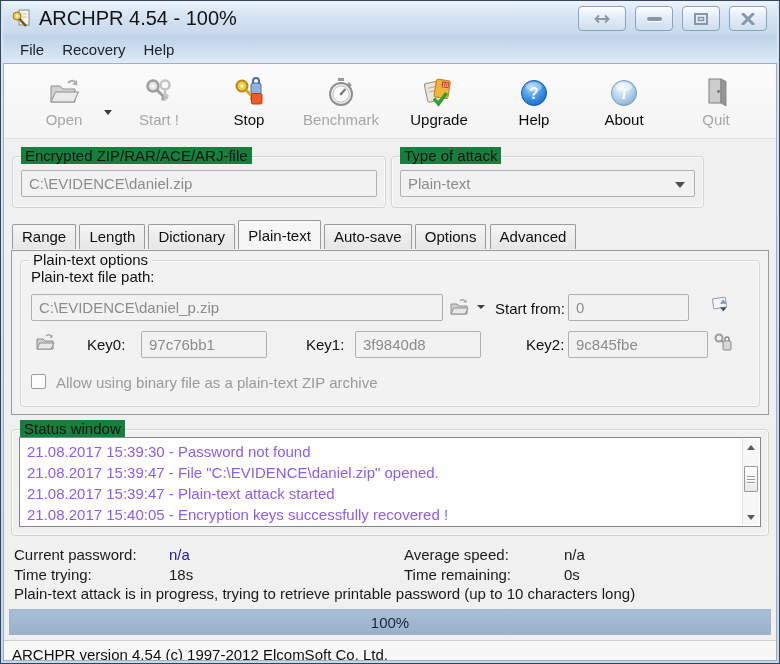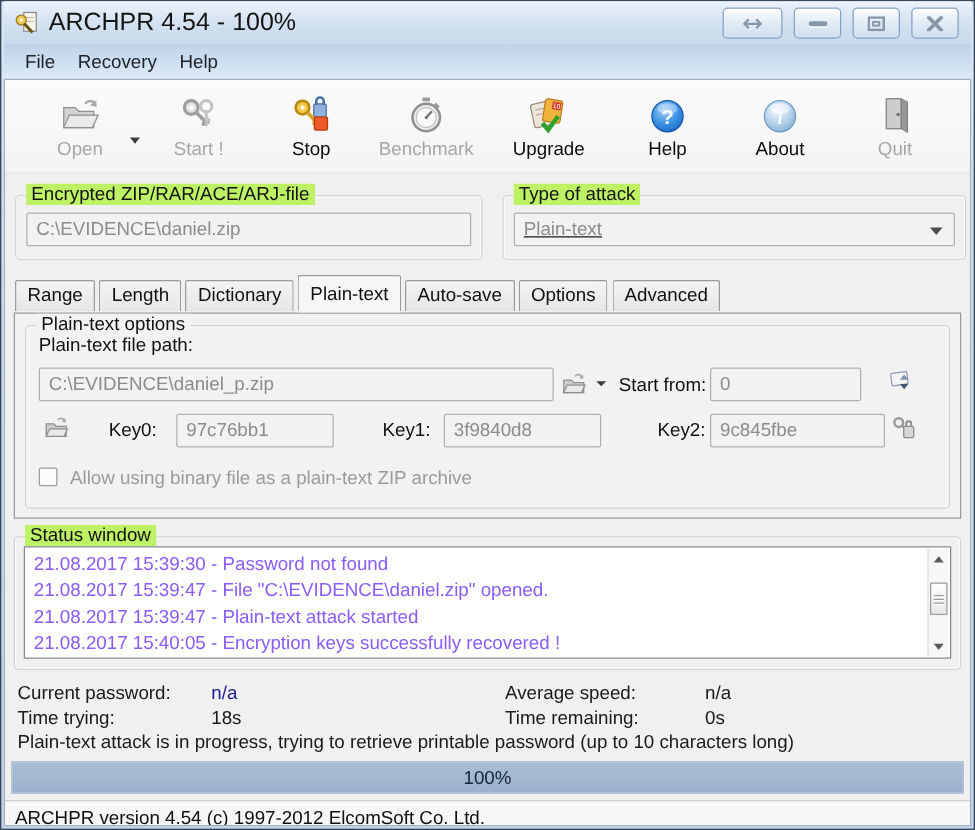--- a/index.html
+++ b/index.html
@@ -49,25 +49,25 @@
   .tbtn .tlabel { margin-top: 3px; font-size: 15px; }
   .tbtn.disabled .tlabel { color: #a6a6a6; }
   .tbtn.enabled .tlabel { color: #0d0d0d; }
   .tb-caret { position: absolute; width: 0; height: 0; border-left: 4px solid transparent; border-right: 4px solid transparent; border-top: 5px solid #3c3c3c; }
 
   
   .group {
     position: relative; border: 1px solid #d5d5cd; border-radius: 4px;
     box-shadow: inset 0 0 0 1px #fbfbfb;
   }
-  .glabel { position: absolute; top: -10px; left: 8px; background: #bef264; padding: 0 4px; color:#121212; white-space: nowrap; }
+  .glabel { position: absolute; top: -10px; left: 8px; background: #15803d; padding: 0 4px; color:#121212; white-space: nowrap; }
 
   .fields-row { display: flex; margin-top: 17px; }
   .fgroup-left  { margin-left: 8px;  width: 374px; height: 52px; }
-  .fgroup-right { margin-left: 16px; width: 371px; height: 52px; text-decoration: underline; }
+  .fgroup-right { margin-left: 5px; width: 313px; height: 52px; }
 
   .dis-input {
     background: #f2f2f2; border: 1px solid #b0b0b0; border-radius: 2px;
     color: #8c8c8c; font-size: 15px; padding: 4px 7px; height: 27px;
     white-space: nowrap; overflow: hidden;
   }
   .fgroup-left .dis-input { margin: 13px 8px 0 8px; }
   .combo { position: relative; margin: 13px 8px 0 8px; }
   .combo-arrow { position:absolute; right: 9px; top: 11px; width:0; height:0;
     border-left:5px solid transparent; border-right:5px solid transparent; border-top:6px solid #4d4d4d; }

